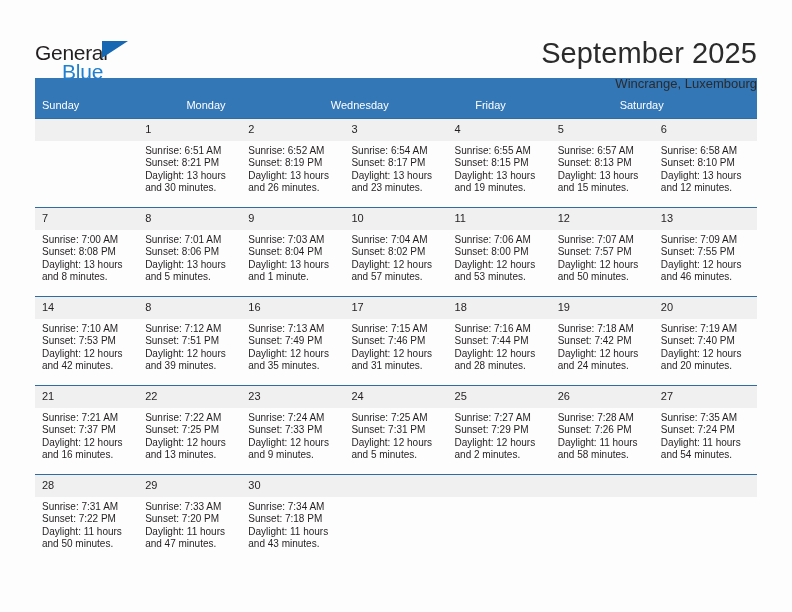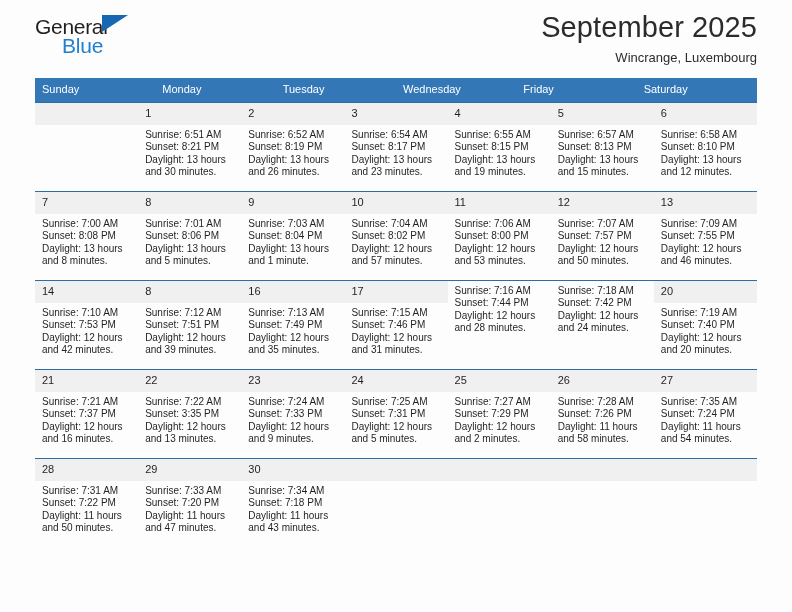--- a/index.html
+++ b/index.html
@@ -21,21 +21,21 @@
     height: 612px;
     box-sizing: border-box;
     padding: 0 35px;
   }
 
   
   .header {
     display: flex;
     align-items: flex-start;
     justify-content: space-between;
-    padding-top: 12px;
+    padding-top: 38px;
     height: 72px;
     box-sizing: border-box;
   }
 
   .logo {
     position: relative;
     width: 150px;
     padding-top: 4px;
   }
   .logo-line1 {
@@ -90,21 +90,21 @@
 
   .dow-row {
     display: flex;
     background: #3477b7;
   }
   .dow-cell {
     flex: 1 1 0;
     color: #ffffff;
     font-size: 11px;
     line-height: 11px;
-    padding: 6px 0 7px 7px;
+    padding: 22px 0 7px 7px;
     box-sizing: border-box;
   }
 
   .week {
     display: flex;
     border-top: 1.5px solid #2e6da4;
     min-height: 88px;
   }
   .week:first-of-type {
     border-top: none;
@@ -154,21 +154,20 @@
       <div class="cal-subtitle">Wincrange, Luxembourg</div>
     </div>
 
   </div>
 
   <div class="calendar">
 
     <div class="dow-row">
       <div class="dow-cell">Sunday</div>
       <div class="dow-cell">Monday</div>
-      <div class="dow-cell">Tuesday</div>
       <div class="dow-cell">Wednesday</div>
       <div class="dow-cell">Friday</div>
       <div class="dow-cell">Saturday</div>
     </div>
 
     <div class="week">
       <div class="day empty">
         <div class="day-num"></div>
         <div class="day-info">
           <div></div>
@@ -330,28 +329,30 @@
       <div class="day">
         <div class="day-num">17</div>
         <div class="day-info">
           <div>Sunrise: 7:15 AM</div>
           <div>Sunset: 7:46 PM</div>
           <div>Daylight: 12 hours</div>
           <div>and 31 minutes.</div>
         </div>
       </div>
       <div class="day">
+        <div class="day-num">18</div>
         <div class="day-info">
           <div>Sunrise: 7:16 AM</div>
           <div>Sunset: 7:44 PM</div>
           <div>Daylight: 12 hours</div>
           <div>and 28 minutes.</div>
         </div>
       </div>
       <div class="day">
+        <div class="day-num">19</div>
         <div class="day-info">
           <div>Sunrise: 7:18 AM</div>
           <div>Sunset: 7:42 PM</div>
           <div>Daylight: 12 hours</div>
           <div>and 24 minutes.</div>
         </div>
       </div>
       <div class="day">
         <div class="day-num">20</div>
         <div class="day-info">
@@ -370,21 +371,21 @@
           <div>Sunrise: 7:21 AM</div>
           <div>Sunset: 7:37 PM</div>
           <div>Daylight: 12 hours</div>
           <div>and 16 minutes.</div>
         </div>
       </div>
       <div class="day">
         <div class="day-num">22</div>
         <div class="day-info">
           <div>Sunrise: 7:22 AM</div>
-          <div>Sunset: 3:35 PM</div>
+          <div>Sunset: 7:25 PM</div>
           <div>Daylight: 12 hours</div>
           <div>and 13 minutes.</div>
         </div>
       </div>
       <div class="day">
         <div class="day-num">23</div>
         <div class="day-info">
           <div>Sunrise: 7:24 AM</div>
           <div>Sunset: 7:33 PM</div>
           <div>Daylight: 12 hours</div>

